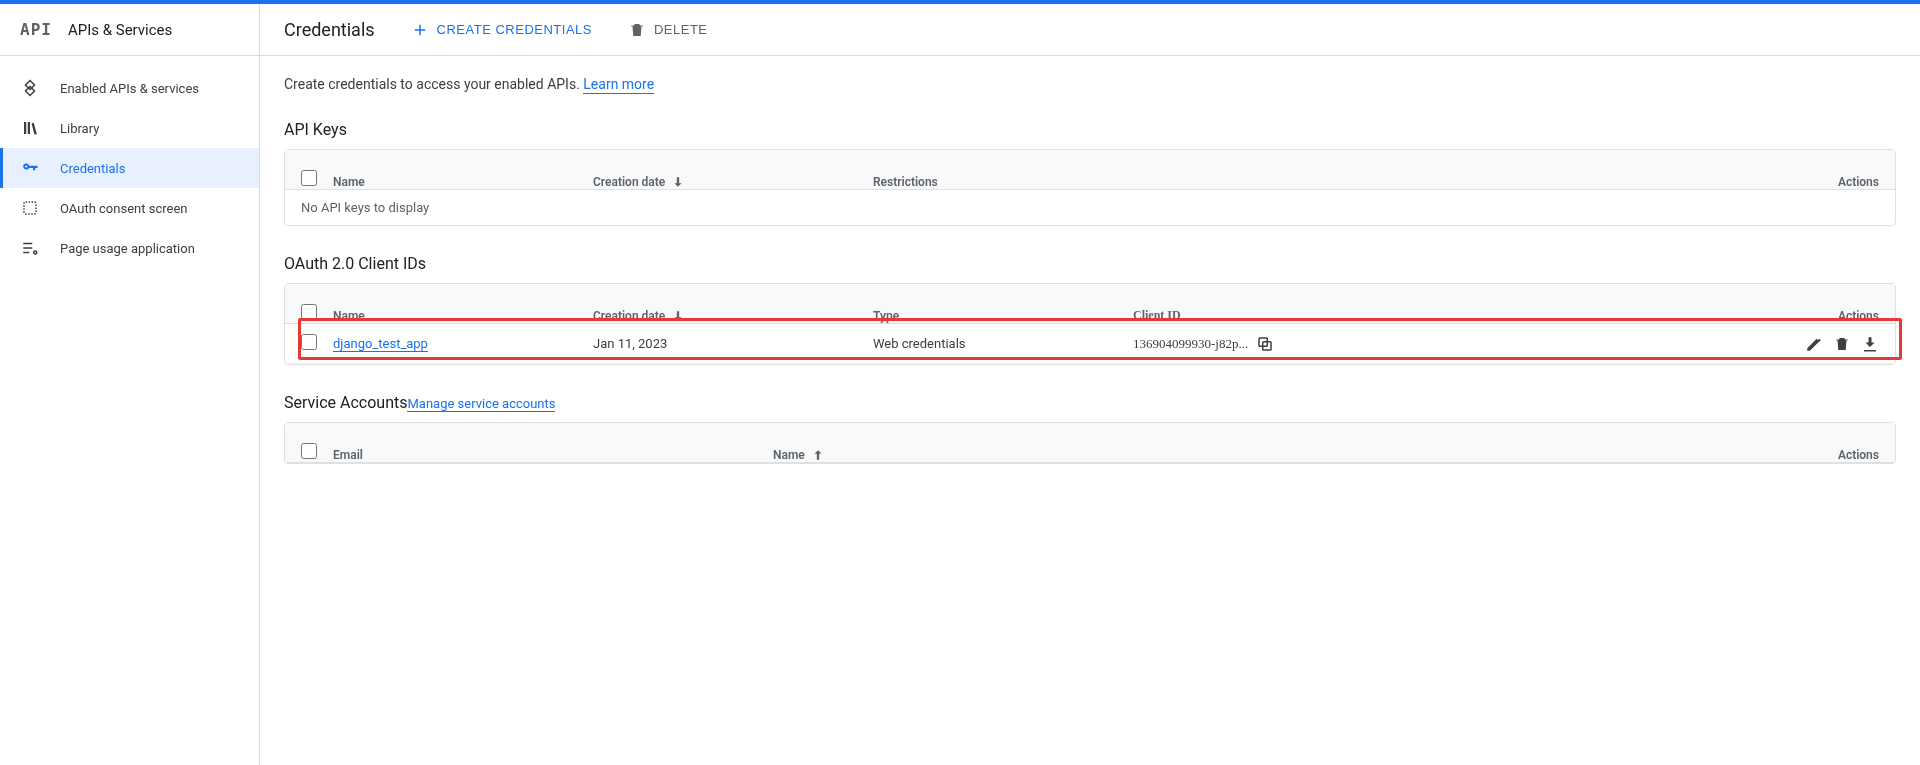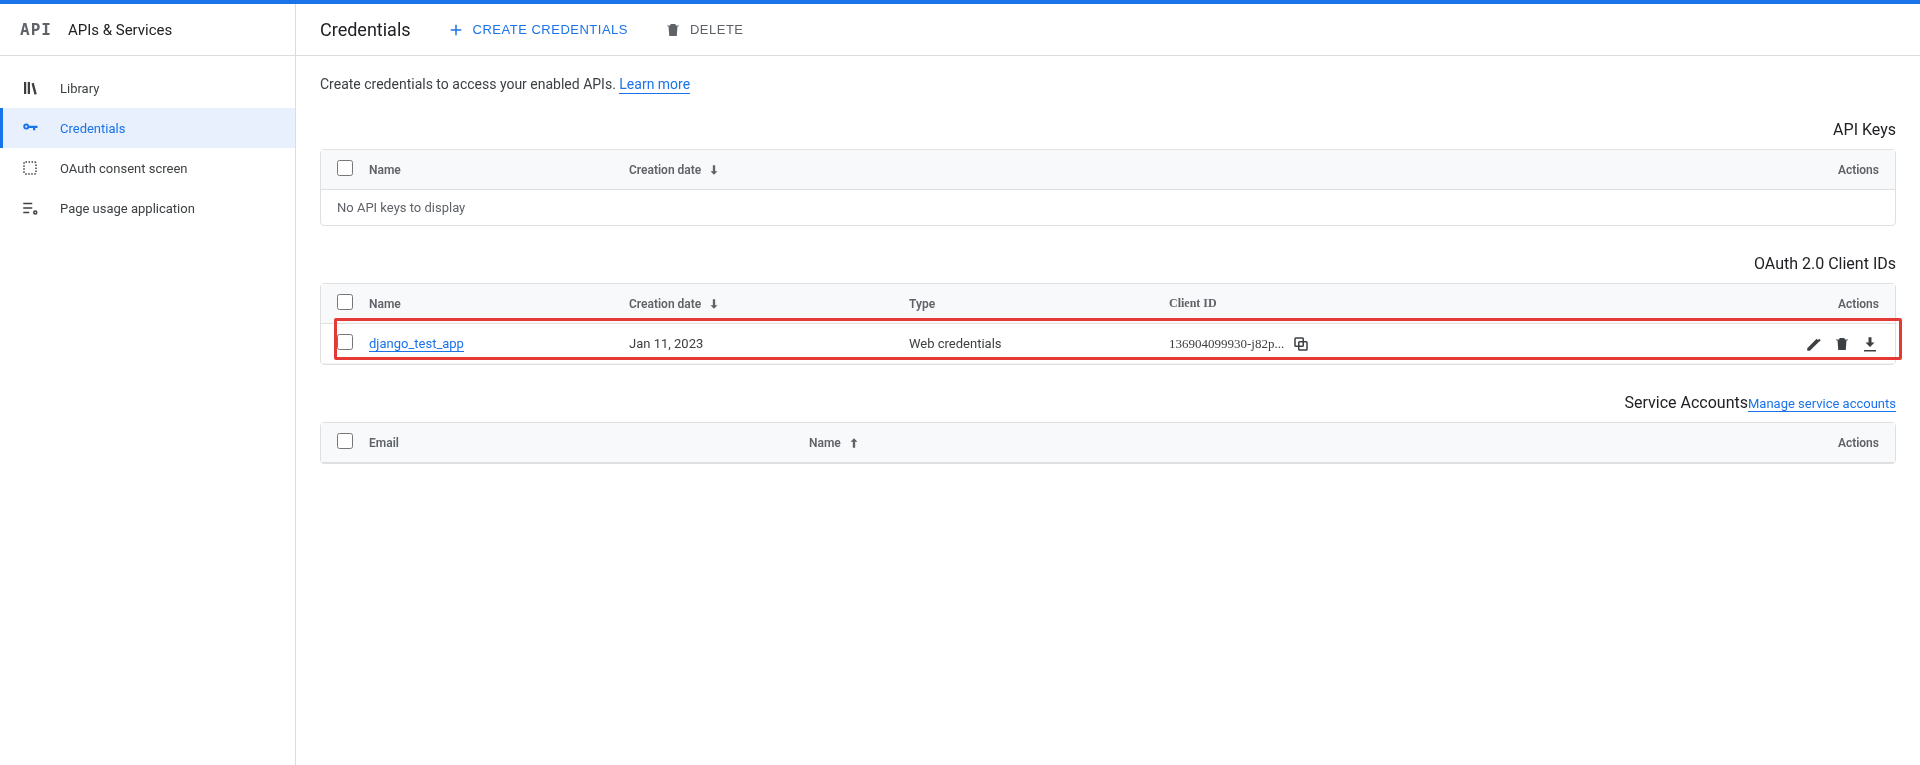--- a/index.html
+++ b/index.html
@@ -1,20 +1,20 @@
 <!DOCTYPE html>
 <html><head>
 <meta charset="utf-8">
 <style>
 * { margin:0; padding:0; box-sizing:border-box; }
 body { font-family: 'Google Sans', Roboto, Arial, sans-serif; font-size:13px; color:#3c4043; background:#fff; width:1920px; height:765px; overflow:hidden; border-top:4px solid #1a73e8;}
 .page { display:flex; height:100%; }
 
 
-.sidebar { width:296px; border-right:1px solid #dadce0; flex-shrink:0; }
+.sidebar { width:260px; border-right:1px solid #dadce0; flex-shrink:0; }
 .sidebar-header { display:flex; align-items:center; height:52px; padding:0 20px; border-bottom:1px solid #dadce0; }
 .api-logo { font-family: monospace; font-weight:bold; font-size:16px; color:#5f6368; letter-spacing:1px; margin-right:16px;}
 .sidebar-title { font-size:15px; color:#202124; }
 .nav { padding-top:12px; }
 .nav-item { display:flex; align-items:center; height:40px; padding:0 20px; cursor:pointer; font-size:13px; color:#3c4043; gap:20px;}
 .nav-item.active { color:#1a73e8; background:#e8f0fe; border-left:3px solid #1a73e8; padding-left:17px;}
 .nav-icon { width:20px; height:20px; display:flex; align-items:center; justify-content:center; flex-shrink:0;}
 .nav-icon svg { width:18px; height:18px; }
 
 
@@ -23,26 +23,26 @@
 .page-title { font-size:18px; color:#202124; font-weight:400;}
 .tb-btn { display:flex; align-items:center; gap:8px; font-size:13px; letter-spacing:0.5px; cursor:pointer; background:none; border:none; color:#1a73e8; font-weight:500;}
 .tb-btn.muted { color:#5f6368; }
 .tb-btn svg { width:18px; height:18px; }
 
 .content { padding:20px 24px; }
 .intro { font-size:14px; color:#3c4043; margin-bottom:28px;}
 .intro a { color:#1a73e8; text-decoration:none; border-bottom:1px solid #1a73e8; padding-bottom:1px;}
 
 .section { margin-bottom:28px; position:relative; }
-.section-head { display:flex; justify-content:flex-end; align-items:flex-end; margin-bottom:10px;}
+.section-head { display:flex; justify-content:flex-start; align-items:flex-end; margin-bottom:10px;}
 .section-title { font-size:16px; color:#202124; font-weight:400;}
 .manage-link { color:#1a73e8; font-size:13px; text-decoration:none; border-bottom:1px solid #1a73e8; }
 
 .tbl { width:100%; border:1px solid #e0e0e0; border-radius:4px; font-size:13px;}
-.tbl-head { display:flex; align-items:center; background:#f8f9fa; height:40px; padding:0 16px; color:#5f6368; font-weight:600; font-size:12px; border-bottom:1px solid #e0e0e0;}
+.tbl-head { display:flex; align-items:flex-end; background:#f8f9fa; height:40px; padding:0 16px; color:#5f6368; font-weight:600; font-size:12px; border-bottom:1px solid #e0e0e0;}
 .tbl-row  { display:flex; align-items:center; height:40px; padding:0 16px; border-bottom:1px solid #f1f3f4;}
 .tbl-empty{ padding:10px 16px; color:#5f6368; font-size:13px;}
 .chk { width:32px; flex-shrink:0;}
 input[type=checkbox]{ width:16px; height:16px; accent-color:#5f6368;}
 .col-name { flex:0 0 260px; }
 .col-date { flex:0 0 280px; display:flex; align-items:center; gap:6px;}
 .col-type { flex:0 0 260px; }
 .col-restrict { flex:1; }
 .col-email { flex:0 0 440px;}
 .col-sname { flex:1; display:flex; align-items:center; gap:6px;}
@@ -61,20 +61,28 @@
 
 <div class="page">
   <aside class="sidebar">
     <div class="sidebar-header">
       <span class="api-logo">API</span>
       <span class="sidebar-title">APIs &amp; Services</span>
     </div>
     <nav class="nav">
       <div class="nav-item">
         <span class="nav-icon">
+            <svg viewBox="0 0 24 24" fill="none" stroke="currentColor" stroke-width="2">
+              <path d="M12 2 18 8 12 14 6 8 12 2Z M12 10 18 16 12 22 6 16 12 10Z"></path>
+            </svg>
+          </span>
+        <span>Enabled APIs &amp; services</span>
+      </div>
+      <div class="nav-item">
+        <span class="nav-icon">
             <svg viewBox="0 0 24 24" fill="currentColor">
               <path d="M4 4h3v16H4zM9 4h3v16H9zM14 6l3-1 4 15-3 1z"></path>
             </svg>
           </span>
         <span>Library</span>
       </div>
       <div class="nav-item active">
         <span class="nav-icon">
             <svg viewBox="0 0 24 24" fill="currentColor">
               <path d="M7 14a4 4 0 1 1 3.87-5H22v3h-3v3h-3v-3h-5.13A4 4 0 0 1 7 14Zm0-5.5A1.5 1.5 0 1 0 7 11.5 1.5 1.5 0 0 0 7 8.5Z"></path>
@@ -132,20 +140,21 @@
         <div class="tbl">
           <div class="tbl-head">
             <span class="chk"><input type="checkbox" style=""></span>
             <span class="col-name">Name</span>
             <span class="col-date">
               <span>Creation date</span>
               <svg class="sort-arrow" viewBox="0 0 24 24" fill="currentColor">
                   <path d="M12 20 6 14h4V4h4v10h4z"></path>
                 </svg>
             </span>
+            <span class="col-restrict">Restrictions</span>
             <span class="col-actions">Actions</span>
           </div>
           <div class="tbl-empty">No API keys to display</div>
         </div>
       </section>
 
       <section class="section">
         <div class="section-head">
           <h2 class="section-title">OAuth 2.0 Client IDs</h2>
         </div>

